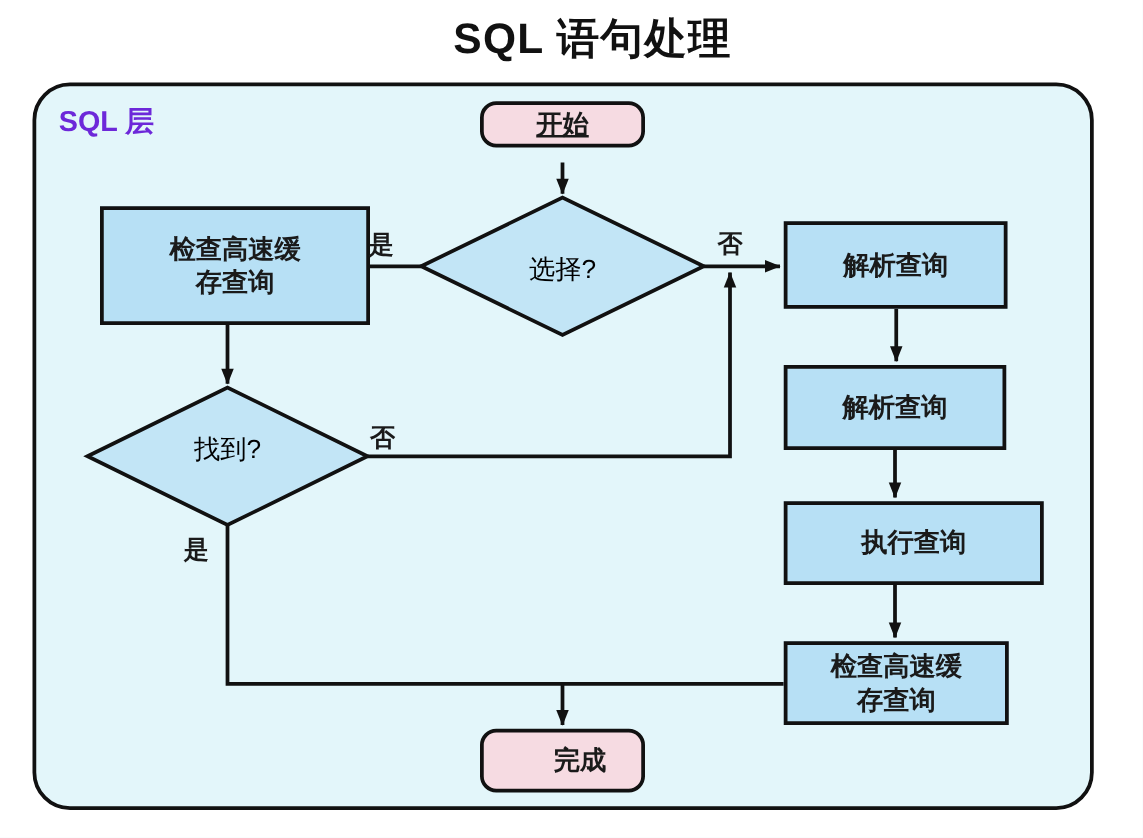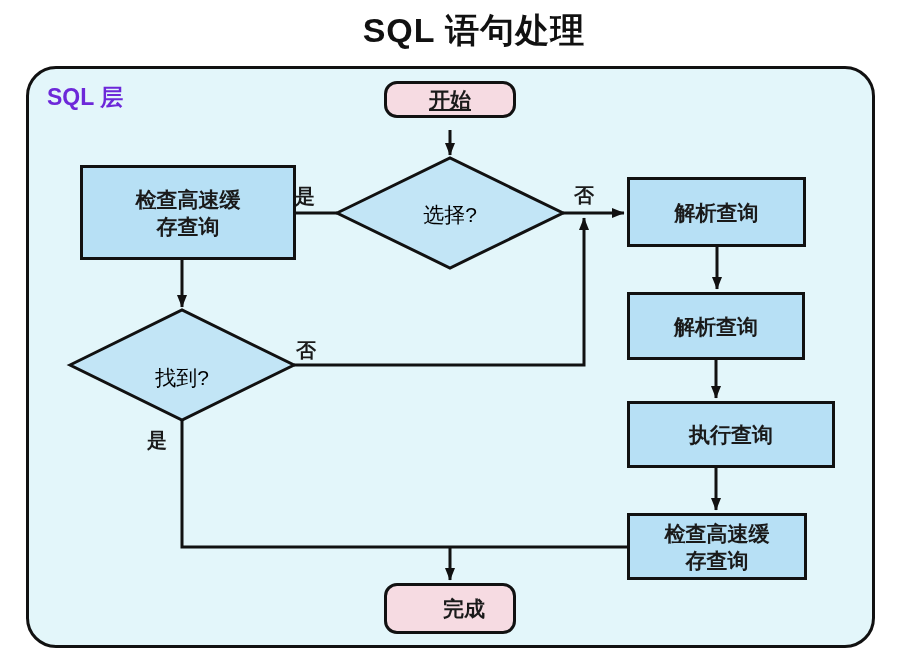--- a/index.html
+++ b/index.html
@@ -63,21 +63,21 @@
 
   <div class="node process" style="left:627px;top:177px;width:179px;height:70px;">解析查询</div>
 
   <div class="node process" style="left:627px;top:292px;width:178px;height:68px;">解析查询</div>
 
   <div class="node process" style="left:627px;top:401px;width:208px;height:67px;">执行查询</div>
 
   <div class="node process" style="left:627px;top:513px;width:180px;height:67px;">检查高速缓
 存查询</div>
 
-  <div class="dtext" style="left:182px;top:378px;">找到?</div>
+  <div class="dtext" style="left:182px;top:359px;">找到?</div>
 
   <div class="node terminal" style="left:384px;top:583px;width:132px;height:51px;padding-left:28px;">完成</div>
 
   <div class="elabel" style="left:305px;top:196px;">是</div>
   <div class="elabel" style="left:584px;top:195px;">否</div>
   <div class="elabel" style="left:306px;top:350px;">否</div>
   <div class="elabel" style="left:157px;top:440px;">是</div>
 
 </div>
 

